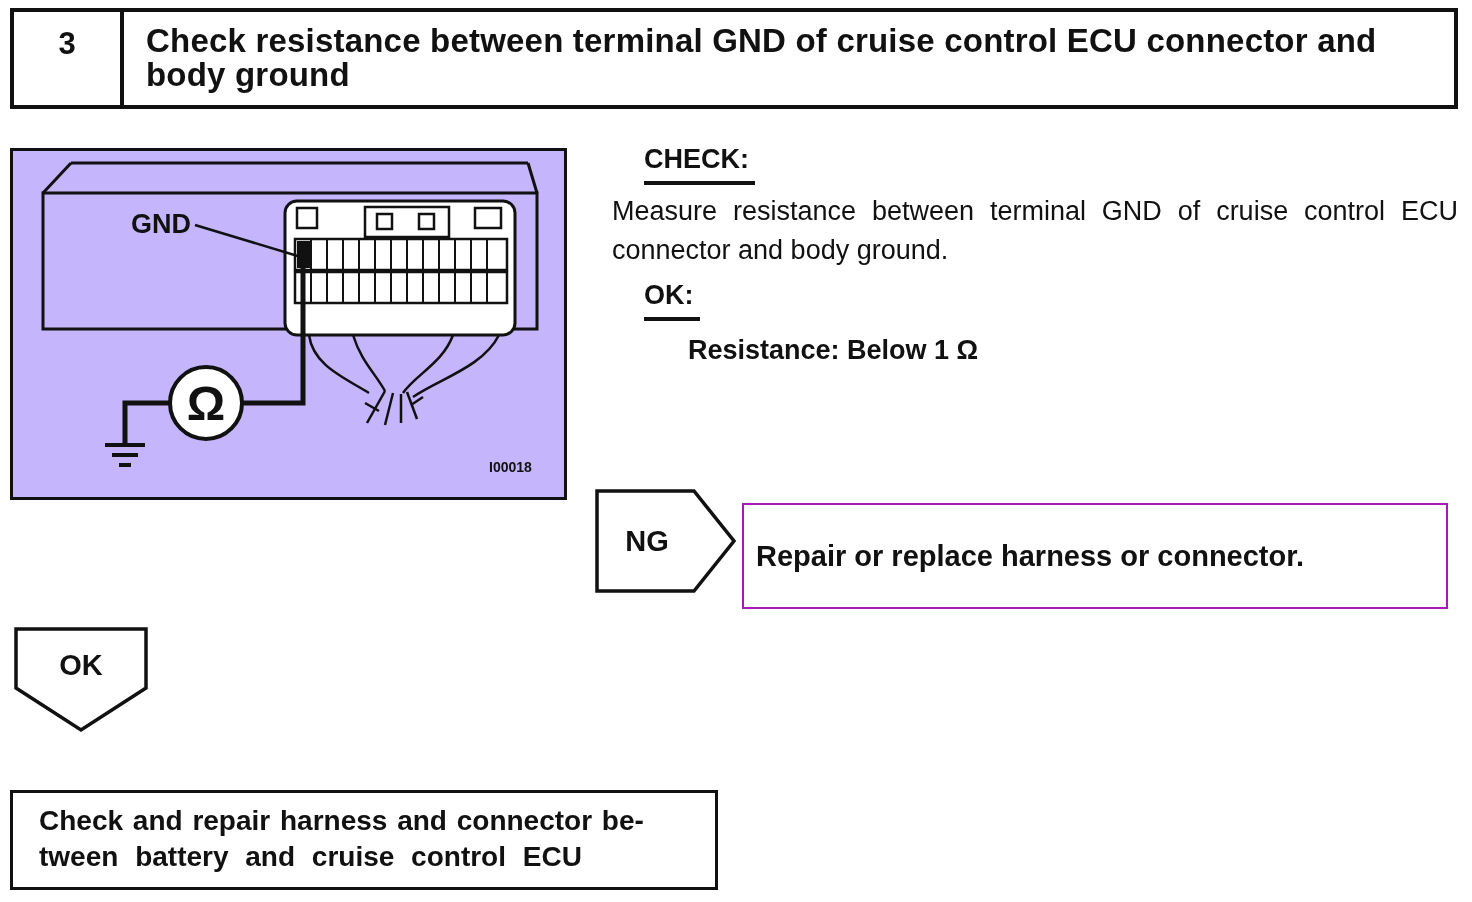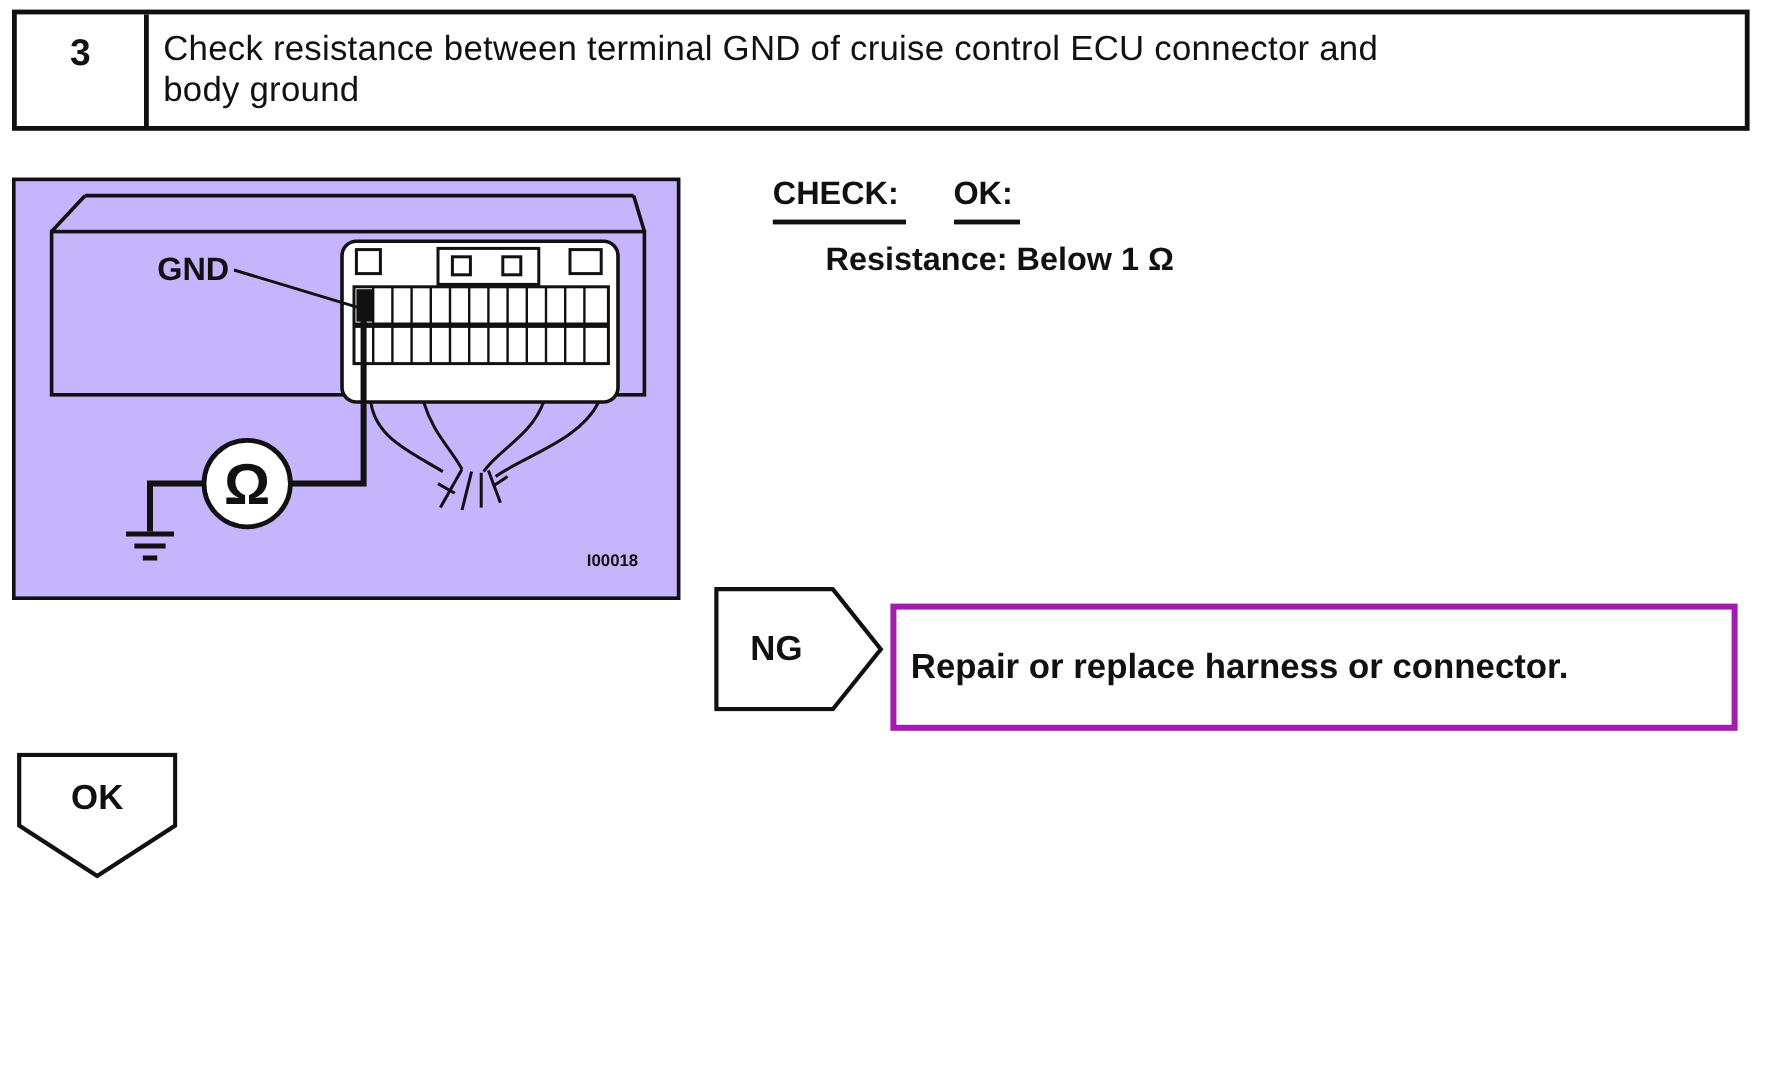--- a/index.html
+++ b/index.html
@@ -23,22 +23,22 @@
   }
   .step-number {
     width: 110px;
     border-right: 4px solid #111;
     display: flex; justify-content: center;
     padding-top: 14px;
     font-size: 31px; font-weight: bold;
   }
   .step-title {
     flex: 1;
-    padding: 12px 16px 0 12px;
-    font-size: 29px; font-weight: normal;
+    padding: 12px 16px 0 22px;
+    font-size: 33px; font-weight: bold;
     line-height: 34px;
     letter-spacing: 0.2px;
   }
 
   
   .figure-box {
     position: absolute; left: 10px; top: 148px;
     width: 557px; height: 352px;
     border: 3px solid #111;
     background: #c4b5fd;
@@ -77,21 +77,21 @@
     position: absolute;
     font-size: 29px; font-weight: bold;
   }
   .ng-arrow .arrow-label {
     left: 0; top: 0; width: 104px; height: 104px;
     display: flex; align-items: center; justify-content: center;
   }
   .ng-box {
     position: absolute; left: 742px; top: 503px;
     width: 706px; height: 106px;
-    border: 5px solid #a21caf;
+    border: 2px solid #a21caf;
     display: flex; align-items: center;
     padding-left: 12px;
     font-size: 29px; font-weight: bold;
   }
 
   
   .ok-arrow {
     position: absolute; left: 14px; top: 627px;
     width: 134px; height: 106px;
   }
@@ -179,34 +179,39 @@
         <path d="M99 304 H125"></path>
         <path d="M106 314 H118"></path>
       </g>
 
       <text x="476" y="321" font-size="14" font-weight="bold" fill="#111">I00018</text>
     </svg>
   </div>
 
   <div class="check-block">
     <div class="u-head">CHECK:</div>
+    <p class="check-text">Measure resistance between terminal GND of cruise control ECU connector and body ground.</p>
     <div class="u-head ok-head">OK:</div>
     <div class="ok-spec">Resistance: Below 1 Ω</div>
   </div>
 
   <div class="ng-arrow">
     <svg viewBox="0 0 142 104" width="142" height="104">
       <polygon points="2,2 99,2 139,52 99,102 2,102" fill="#fff" stroke="#111" stroke-width="3.5"></polygon>
     </svg>
     <span class="arrow-label">NG</span>
   </div>
   <div class="ng-box">
     <span>Repair or replace harness or connector.</span>
   </div>
 
   <div class="ok-arrow">
     <svg viewBox="0 0 134 106" width="134" height="106">
       <polygon points="2,2 132,2 132,61 67,103 2,61" fill="#fff" stroke="#111" stroke-width="3.5"></polygon>
     </svg>
     <span class="arrow-label">OK</span>
   </div>
+  <div class="ok-box">
+    <div class="line1">Check and repair harness and connector be-</div>
+    <div class="line2">tween battery and cruise control ECU</div>
+  </div>
 
 </div>
 
 </body></html>

